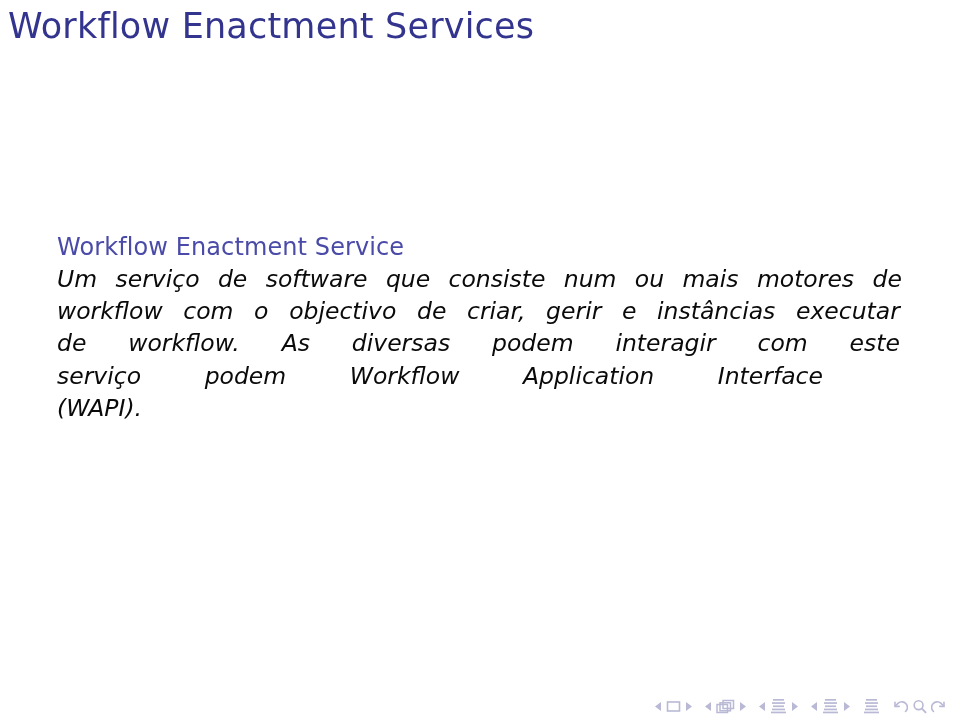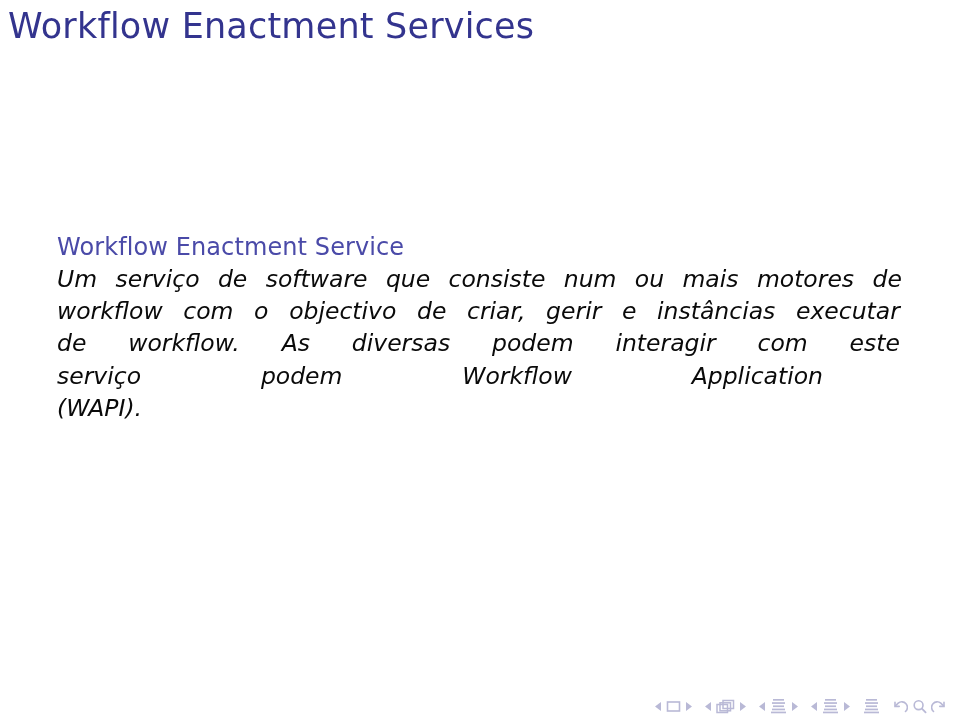--- a/index.html
+++ b/index.html
@@ -150,20 +150,21 @@
         <span>interagir</span>
         <span>com</span>
         <span>este</span>
       </span>
 
       <span class="pline justify j4">
         <span>serviço</span>
         <span>podem</span>
         <span>Workflow</span>
         <span>Application</span>
+        <span>Interface</span>
       </span>
 
       <span class="pline last">
         <span>(WAPI).</span>
       </span>
 
     </div>
   </div>
 
   <div class="nav-bar">

